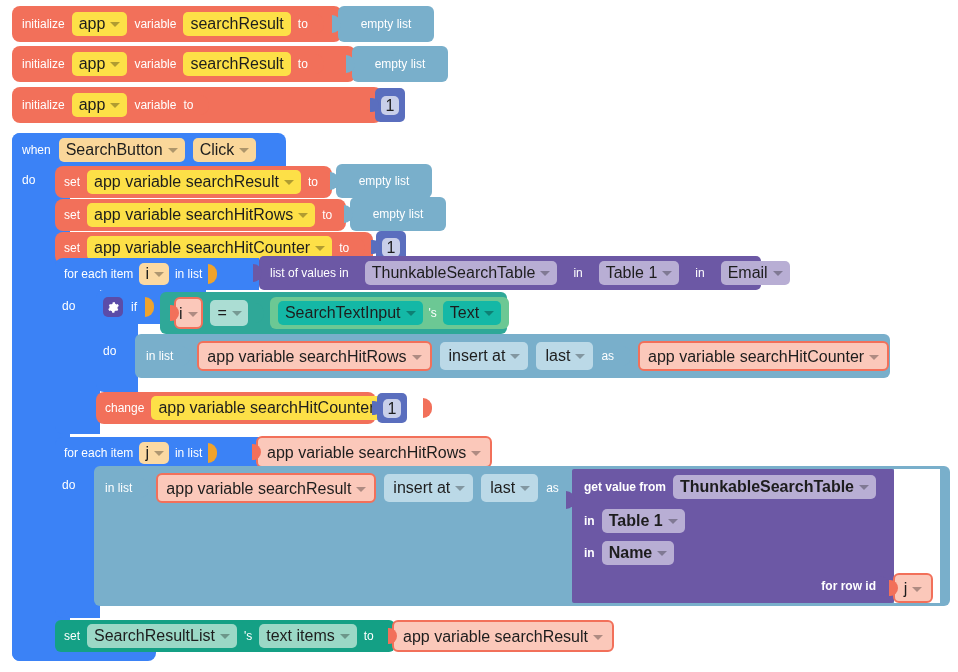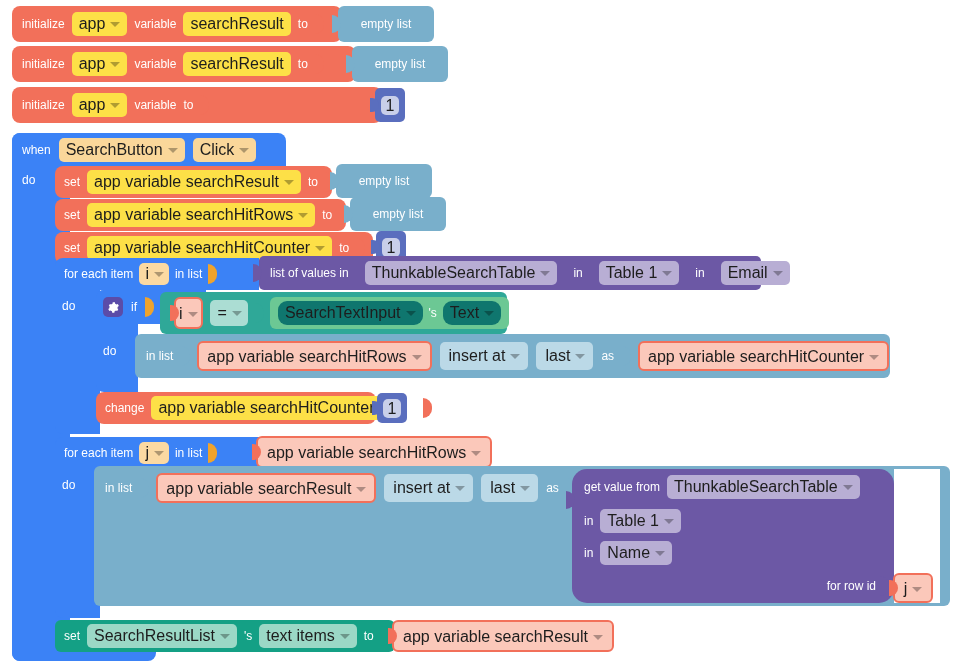--- a/index.html
+++ b/index.html
@@ -38,21 +38,21 @@
   .c-list      {background:#79AFCB;}
   .c-list-fld  {background:#BBD9E7;}
   .c-ctl       {background:#3b82f6;}
   .c-ctl-fld   {background:#FAD79A;align-items:center;}
   .c-ctl-fld2  {background:#FBD9A2;}
   .c-purple    {background:#6C58A5;}
   .c-purple-fld{background:#B8AED4;}
   .c-logic     {background:#2FA898;}
   .c-logic-fld {background:#ABDDD3;}
   .c-green     {background:#6CC894;}
-  .c-green-fld {background:#0f766e;border-radius:9px;}
+  .c-green-fld {background:#14b8a6;}
   .c-teal      {background:#14A085;}
   .c-teal-fld  {background:#9BD8C6;}
   .c-num       {background:#5A6EBE;}
   .c-num-fld   {background:#C9CFE9;}
 
   
   .nub{
     position:absolute;width:9px;height:18px;border-radius:0 9px 9px 0;
     left:-1px;top:50%;transform:translateY(-50%);
   }
@@ -382,21 +382,21 @@
       </span>
       <span class="fld c-list-fld" style="padding:4px 8px 5px 9px;">
         <span>last</span>
           <i class="car"></i>
       </span>
       <span class="lbl">as</span>
       <span class="sock" style="background:#79AFCB;"></span>
     </div>
   </div>
 
-  <div class="blk c-purple" style="left:572px;top:469px;width:322px;height:134px;border-radius:15px;">
+  <div class="blk c-purple" style="left:572px;top:469px;width:322px;height:134px;border-radius:2px;font-weight:bold;">
     <div class="row" style="height:36px;padding-left:12px;gap:7px;">
       <span class="lbl">get value from</span>
       <span class="fld c-purple-fld">
         <span>ThunkableSearchTable</span>
           <i class="car"></i>
       </span>
     </div>
     <div class="row" style="height:32px;padding-left:12px;gap:7px;">
       <span class="lbl">in</span>
       <span class="fld c-purple-fld">

